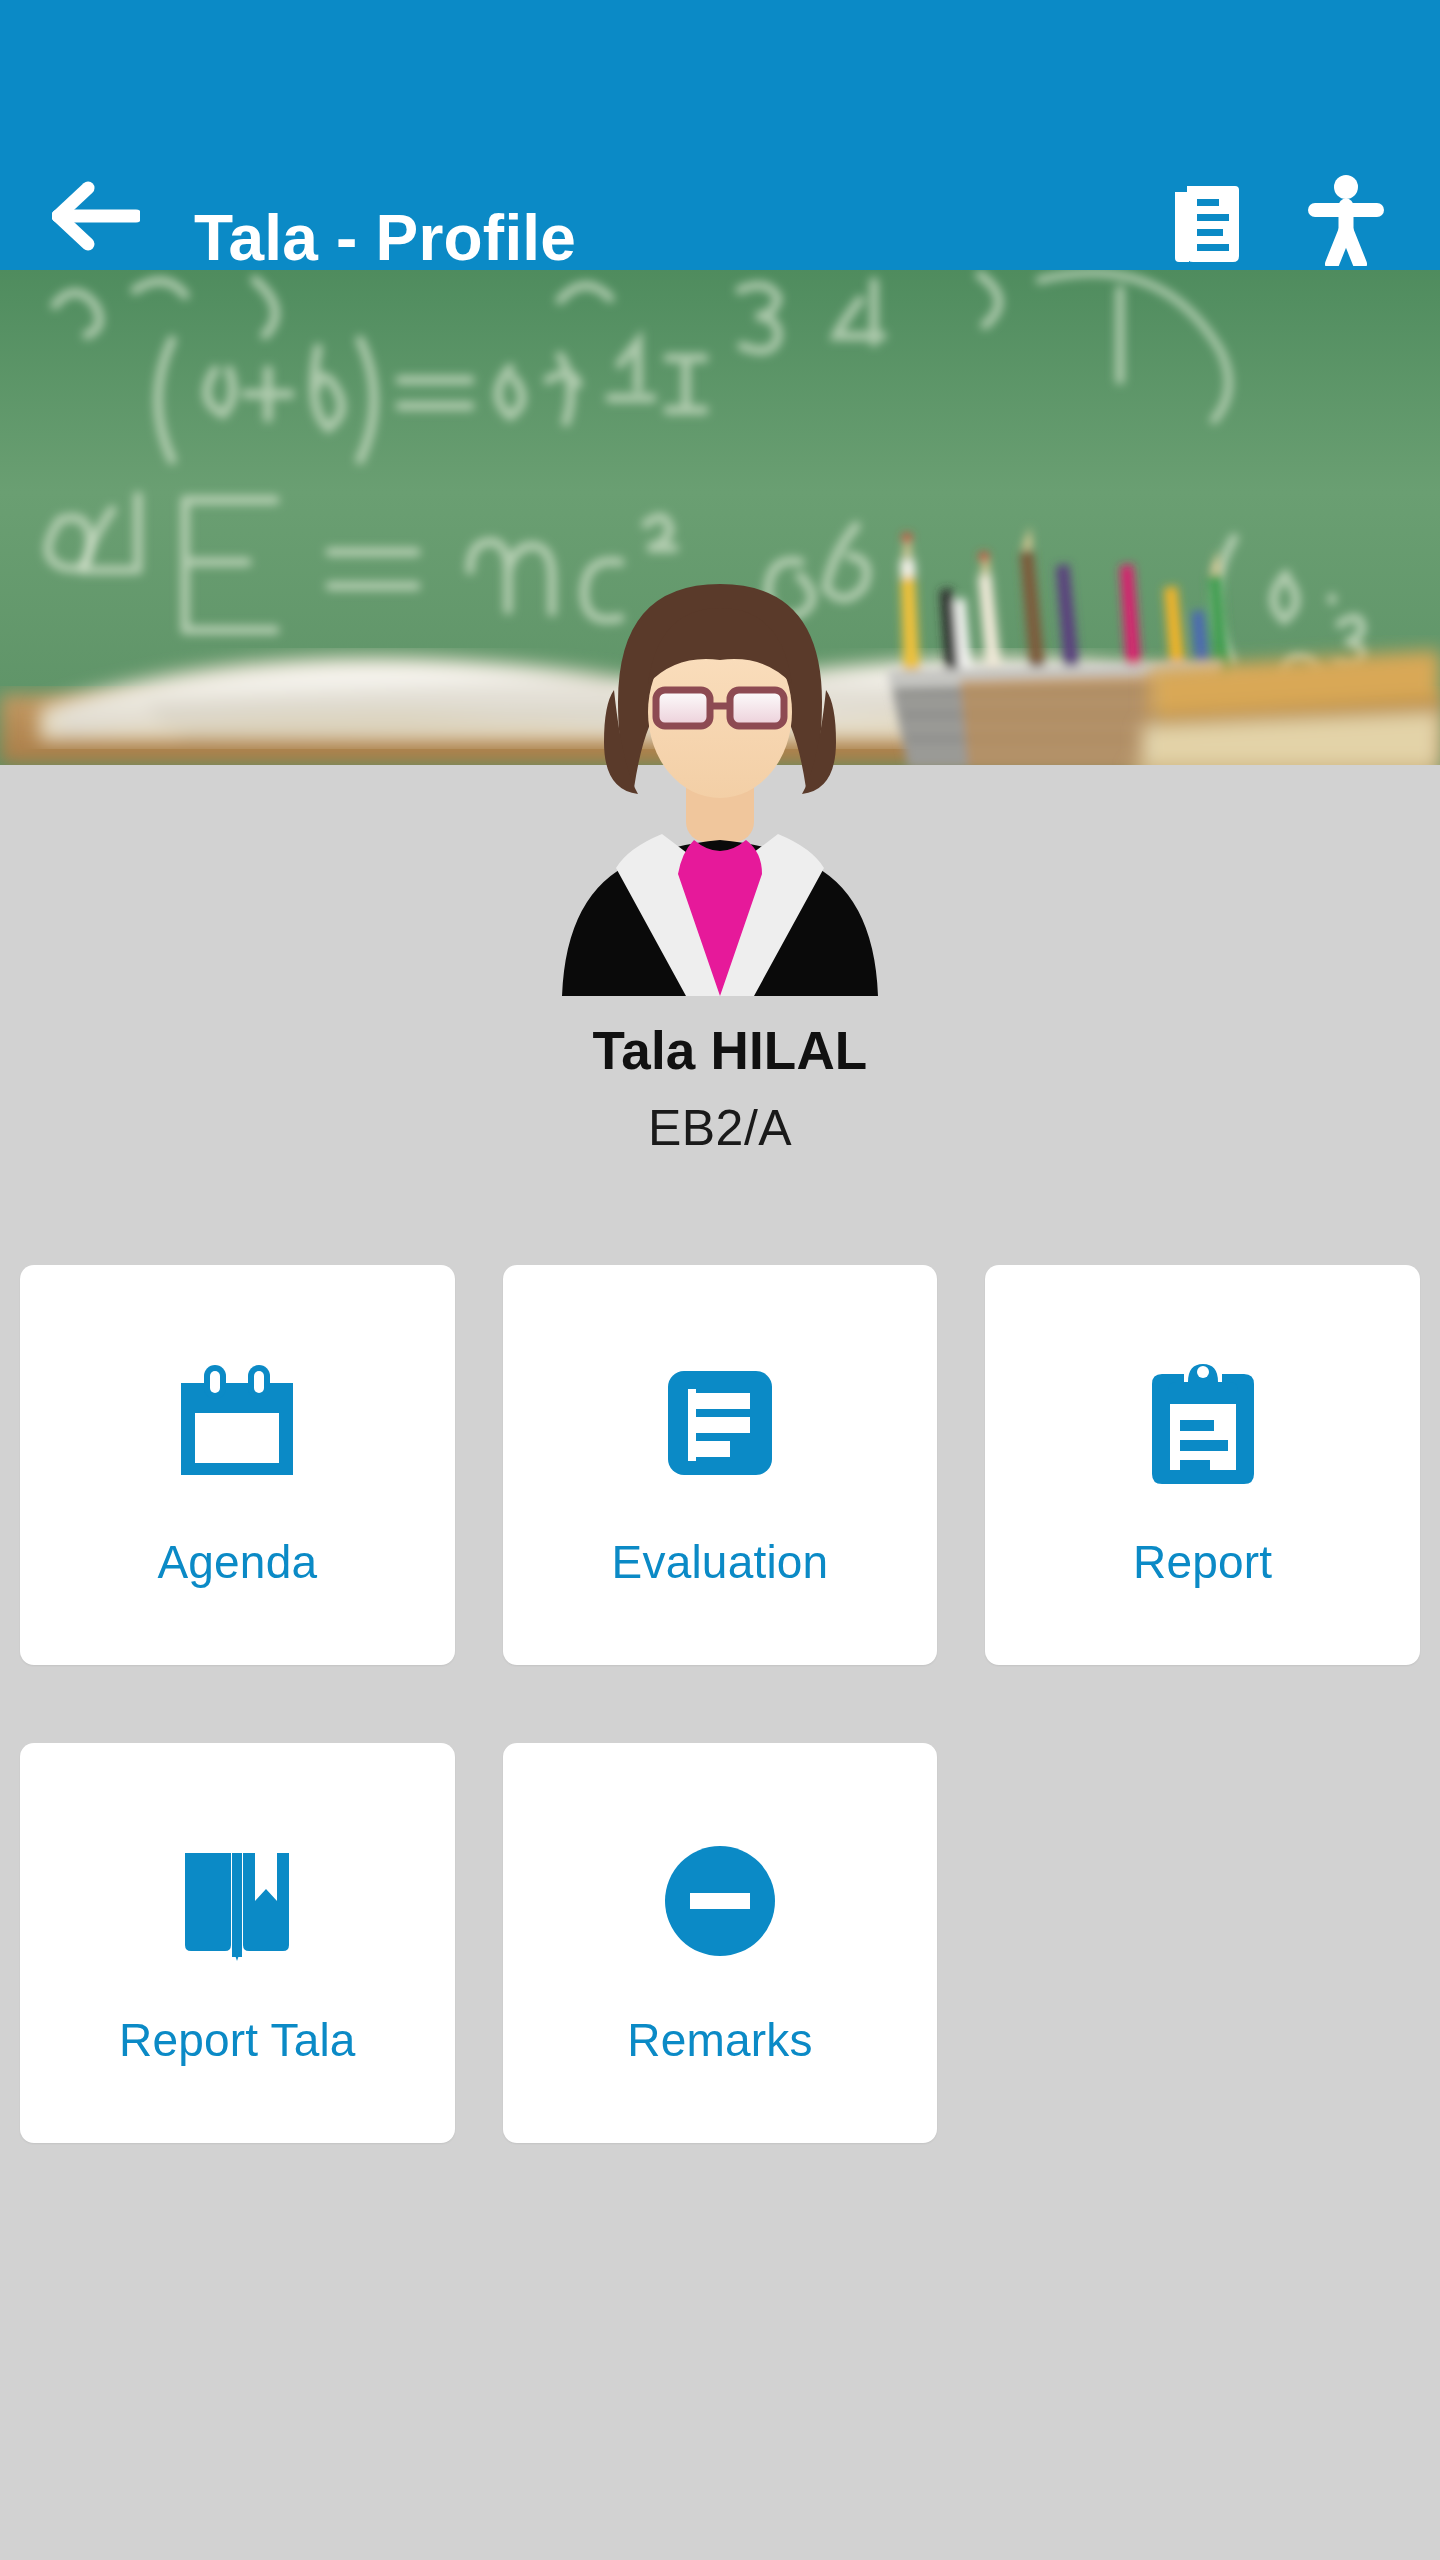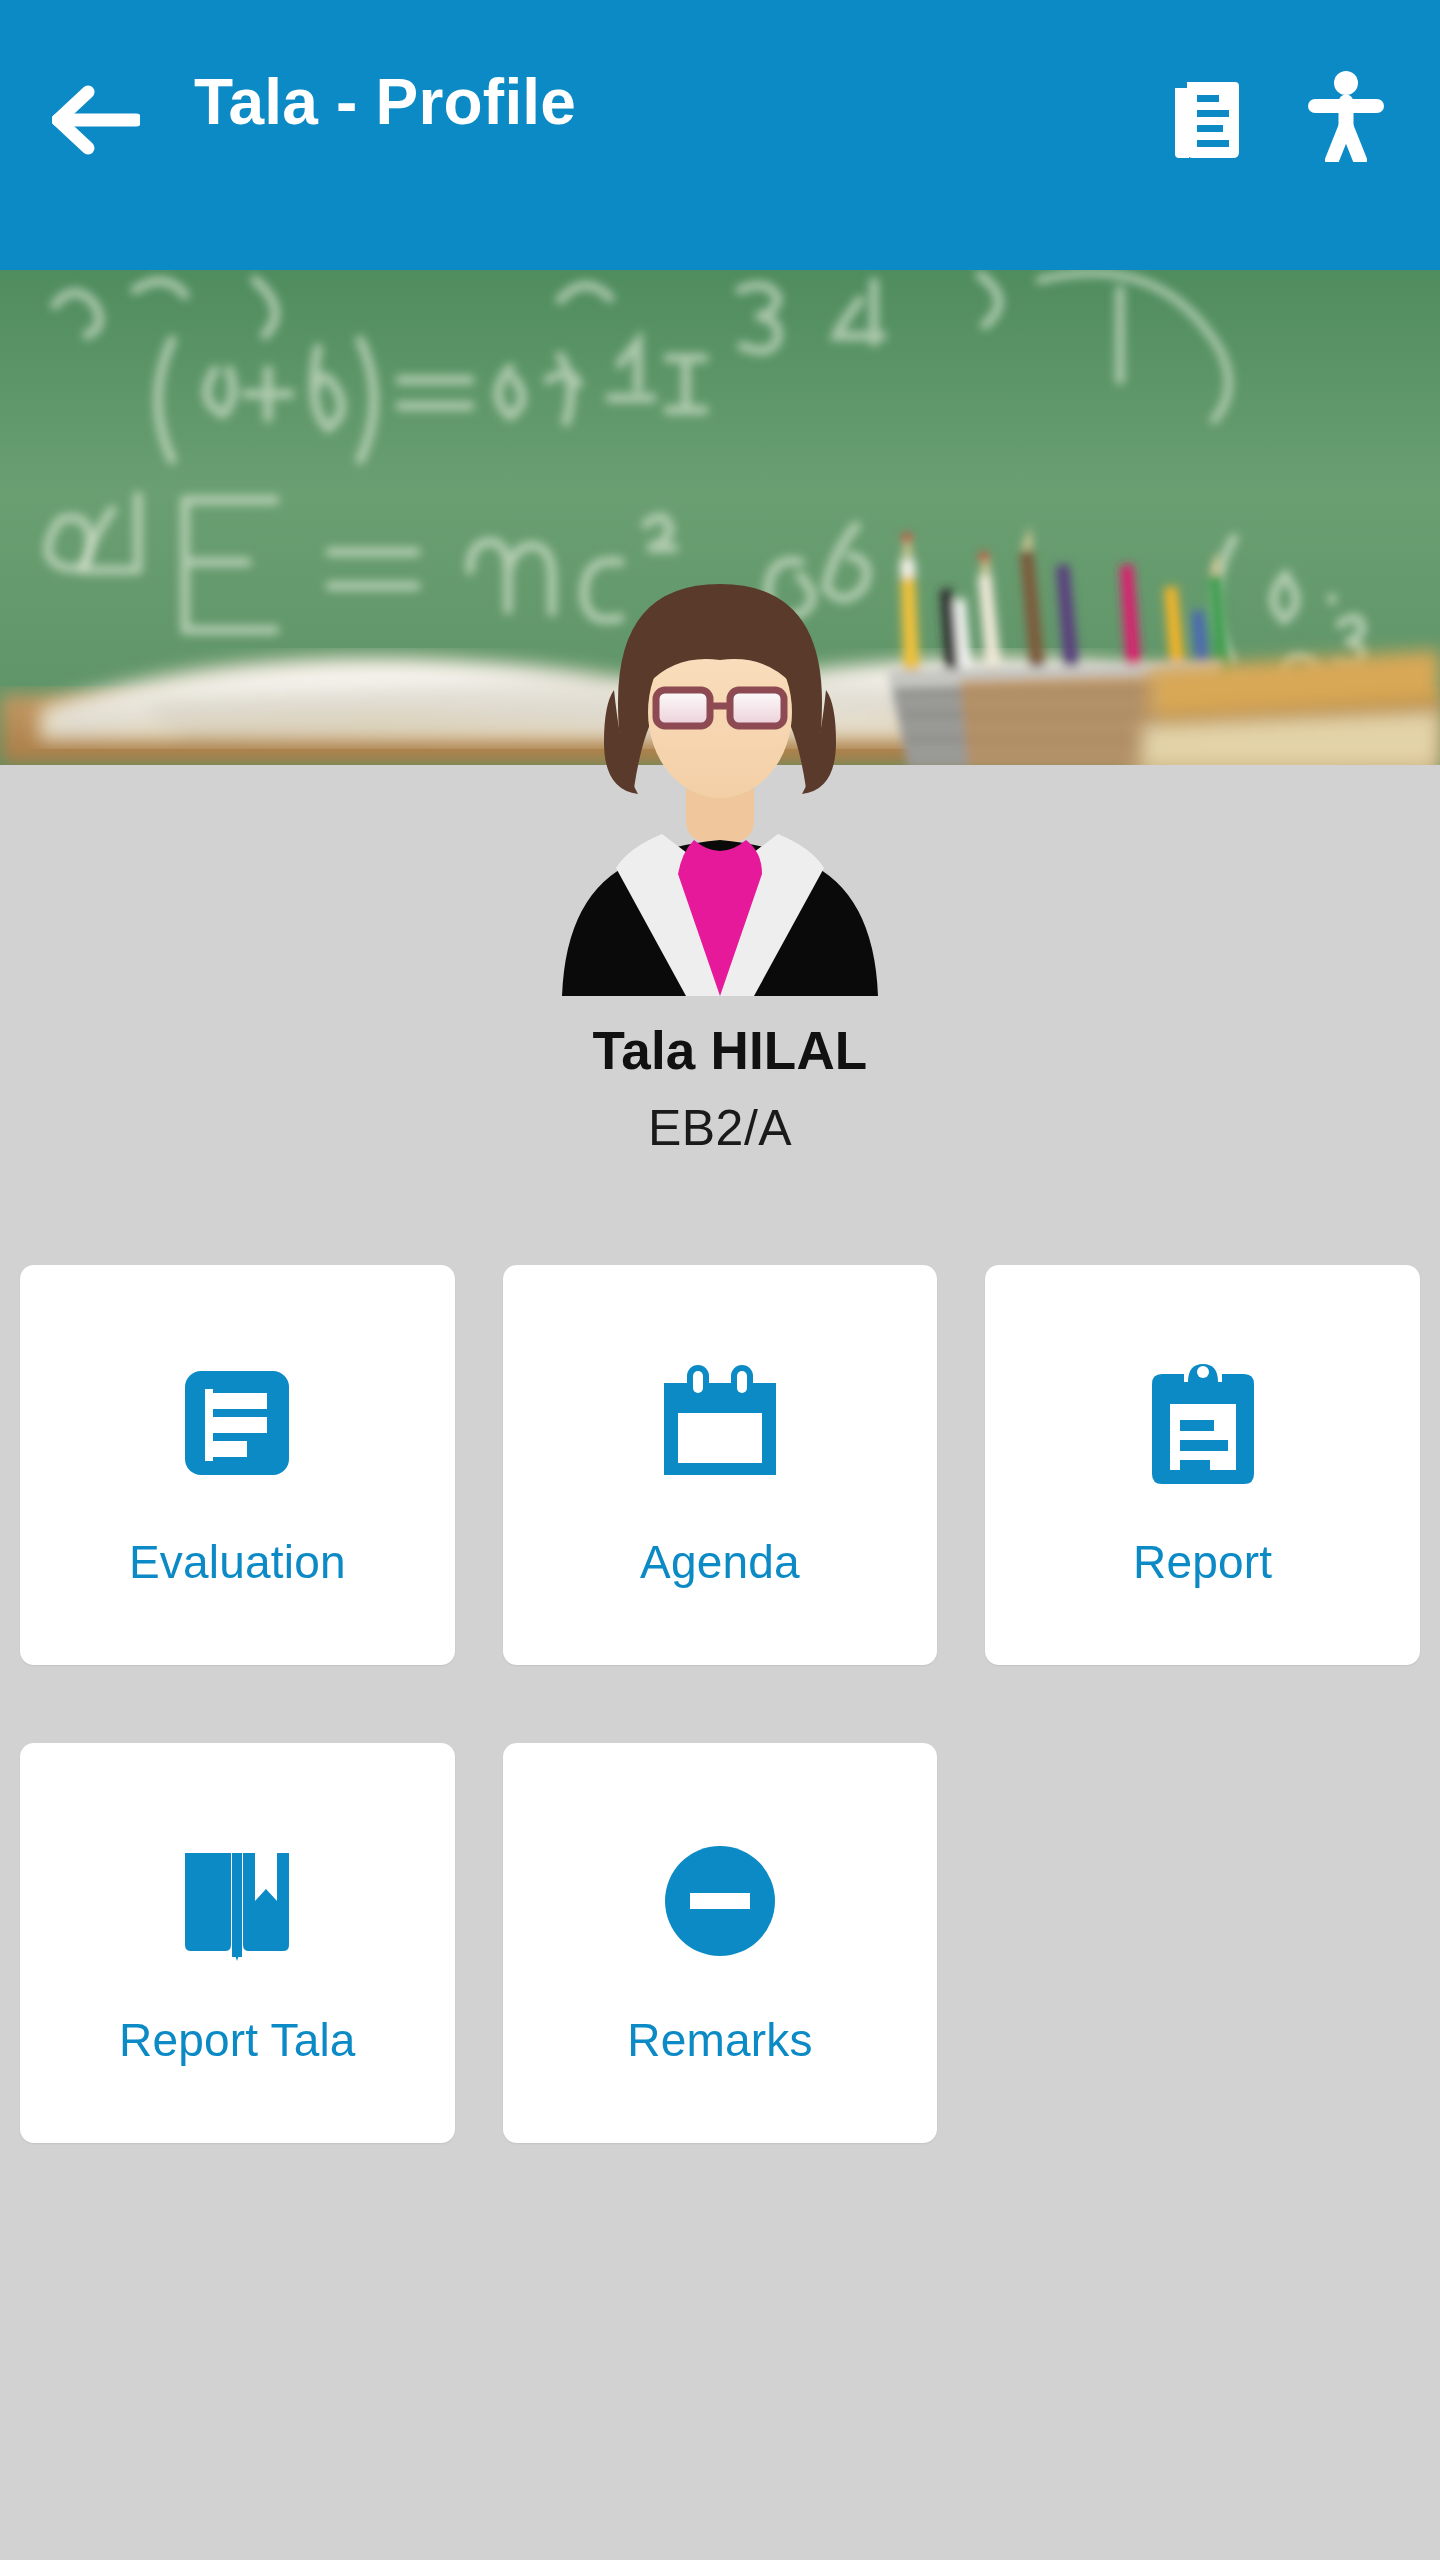--- a/index.html
+++ b/index.html
@@ -12,21 +12,21 @@
   #app { position:relative; width:1440px; height:2560px; background:#d2d2d2; }
 
   
   .appbar{
     position:absolute; left:0; top:0; width:1440px; height:270px;
     background:#0b8ac6;
     display:flex; align-items:flex-end;
   }
   .appbar-inner{
     width:100%; height:200px;
-    display:flex; align-items:flex-start; padding:0 46px 0 44px;
+    display:flex; align-items:flex-end; padding:0 46px 0 44px;
   }
   .back-btn{
     width:104px; height:104px;
     display:flex; align-items:center; justify-content:center;
     cursor:pointer; flex:0 0 auto;
   }
   .appbar-title{
     color:#ffffff; font-size:64px; font-weight:700;
     letter-spacing:0.2px; margin-left:46px;
     white-space:nowrap; flex:1 1 auto;
@@ -332,43 +332,43 @@
 
   <div class="identity">
     <div class="person-name">Tala HILAL</div>
     <div class="person-class">EB2/A</div>
   </div>
 
   <div class="grid">
 
     <div class="tile">
       <div class="tile-icon">
-        <svg width="120" height="120" viewBox="0 0 120 120" fill="none">
-          <rect x="8" y="8" width="104" height="104" rx="16" fill="#0b8ac6"></rect>
-          <rect x="36" y="30" width="54" height="16" fill="#ffffff"></rect>
-          <rect x="36" y="54" width="54" height="16" fill="#ffffff"></rect>
-          <rect x="36" y="78" width="34" height="16" fill="#ffffff"></rect>
-          <rect x="28" y="26" width="8" height="72" fill="#ffffff"></rect>
-        </svg>
-      </div>
-      <div class="tile-label">Evaluation</div>
-    </div>
-
-    <div class="tile">
-      <div class="tile-icon">
         <svg width="128" height="128" viewBox="0 0 128 128" fill="none">
           <rect x="8" y="24" width="112" height="92" fill="#0b8ac6"></rect>
           <rect x="22" y="54" width="84" height="50" fill="#ffffff"></rect>
           <rect x="31" y="6" width="22" height="34" rx="11" fill="#0b8ac6"></rect>
           <rect x="37" y="12" width="10" height="22" rx="5" fill="#ffffff"></rect>
           <rect x="75" y="6" width="22" height="34" rx="11" fill="#0b8ac6"></rect>
           <rect x="81" y="12" width="10" height="22" rx="5" fill="#ffffff"></rect>
         </svg>
       </div>
       <div class="tile-label">Agenda</div>
+    </div>
+
+    <div class="tile">
+      <div class="tile-icon">
+        <svg width="120" height="120" viewBox="0 0 120 120" fill="none">
+          <rect x="8" y="8" width="104" height="104" rx="16" fill="#0b8ac6"></rect>
+          <rect x="36" y="30" width="54" height="16" fill="#ffffff"></rect>
+          <rect x="36" y="54" width="54" height="16" fill="#ffffff"></rect>
+          <rect x="36" y="78" width="34" height="16" fill="#ffffff"></rect>
+          <rect x="28" y="26" width="8" height="72" fill="#ffffff"></rect>
+        </svg>
+      </div>
+      <div class="tile-label">Evaluation</div>
     </div>
 
     <div class="tile">
       <div class="tile-icon">
         <svg width="118" height="130" viewBox="0 0 118 130" fill="none">
           <path d="M18 16 L40 16 L40 30 L26 30 L26 112 L92 112 L92 30 L78 30 L78 16 L100 16
                    Q110 16 110 26 L110 116 Q110 126 100 126 L18 126
                    Q8 126 8 116 L8 26 Q8 16 18 16 Z" fill="#0b8ac6"></path>
           <path d="M44 24 q0 -18 15 -18 q15 0 15 18 l12 0 q8 0 8 10 l0 12 l-70 0
                    l0 -12 q0 -10 8 -10 Z" fill="#0b8ac6"></path>

